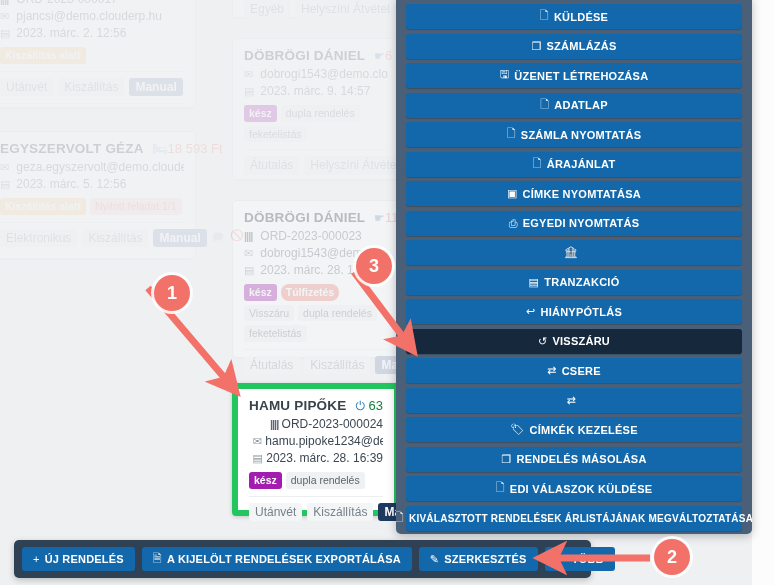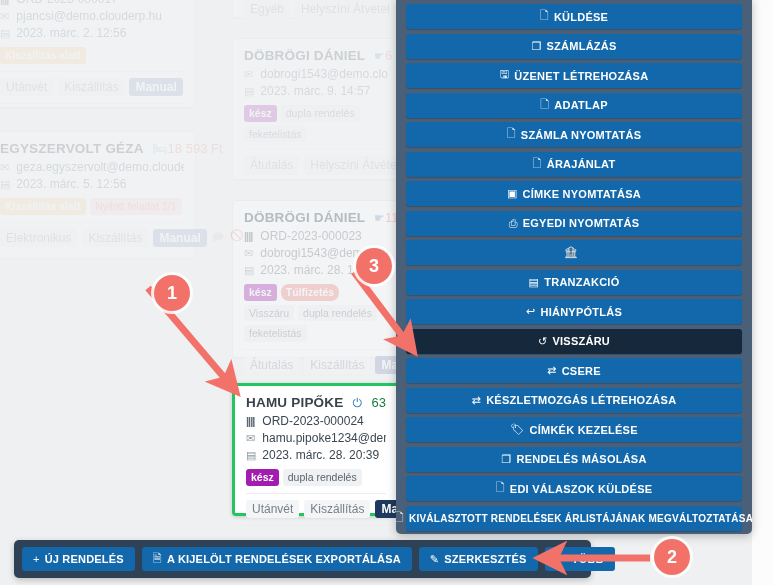--- a/index.html
+++ b/index.html
@@ -17,21 +17,21 @@
 
   
   .card {
     position:absolute; background:#ffffff; border:1px solid #e3e6e8;
     border-radius:4px; box-shadow:0 1px 2px rgba(0,0,0,.06);
     padding:9px 11px 7px 11px;
   }
   .card.faded { opacity:.18; }
   .card.faded2 { opacity:.30; }
   .card.active {
-    border:3px solid #22c55e; box-shadow:0 1px 4px rgba(0,0,0,.18);
+    border:6px solid #22c55e; box-shadow:0 1px 4px rgba(0,0,0,.18);text-align:right;
   }
   .c-head { display:flex; align-items:center; justify-content:space-between; margin-bottom:3px; }
   .c-name { font-size:13.5px; font-weight:bold; color:#39434c; letter-spacing:.2px; white-space:nowrap; }
   .c-name .gl { margin-left:5px; font-size:12px; font-weight:normal; }
   .c-amount { font-size:13px; color:#f08a7f; font-weight:normal; white-space:nowrap; }
   .c-amount.dark { color:#15803d; }
   .c-row { font-size:12px; color:#6c7781; line-height:17px; white-space:nowrap; overflow:hidden; }
   .c-row .ic { color:#8d979f; display:inline-block; width:13px; font-size:11px; }
   .c-row .ic.bars { letter-spacing:-1px; color:#5c6771; font-weight:bold; }
   .badges { margin-top:5px; display:flex; flex-wrap:wrap; gap:4px; }
@@ -243,21 +243,21 @@
     <div class="c-row" style="color:#3c4752;">
       <span class="ic bars">||||</span>
       <span>ORD-2023-000024</span>
     </div>
     <div class="c-row" style="color:#3c4752;">
       <span class="ic">✉</span>
       <span>hamu.pipoke1234@demo.clo...</span>
     </div>
     <div class="c-row" style="color:#3c4752;">
       <span class="ic">▤</span>
-      <span>2023. márc. 28. 20:39</span>
+      <span>2023. márc. 28. 16:39</span>
     </div>
     <div class="badges">
       <span class="bdg green">kész</span>
       <span class="bdg grey" style="color:#5a646d;">dupla rendelés</span>
     </div>
     <div class="c-sep"></div>
     <div class="footrow">
       <span class="fbdg" style="color:#77818a;">Utánvét</span>
       <span class="fbdg" style="color:#77818a;">Kiszállítás</span>
       <span class="fbdg manual">Manual</span>
@@ -313,21 +313,20 @@
       <div class="mitem dark">
         <span class="mi">↺</span>
         <span>VISSZÁRU</span>
       </div>
       <div class="mitem">
         <span class="mi">⇄</span>
         <span>CSERE</span>
       </div>
       <div class="mitem">
         <span class="mi">⇄</span>
-        <span>KÉSZLETMOZGÁS LÉTREHOZÁSA</span>
       </div>
       <div class="mitem">
         <span class="mi">🏷</span>
         <span>CÍMKÉK KEZELÉSE</span>
       </div>
       <div class="mitem">
         <span class="mi">❐</span>
         <span>RENDELÉS MÁSOLÁSA</span>
       </div>
       <div class="mitem">

